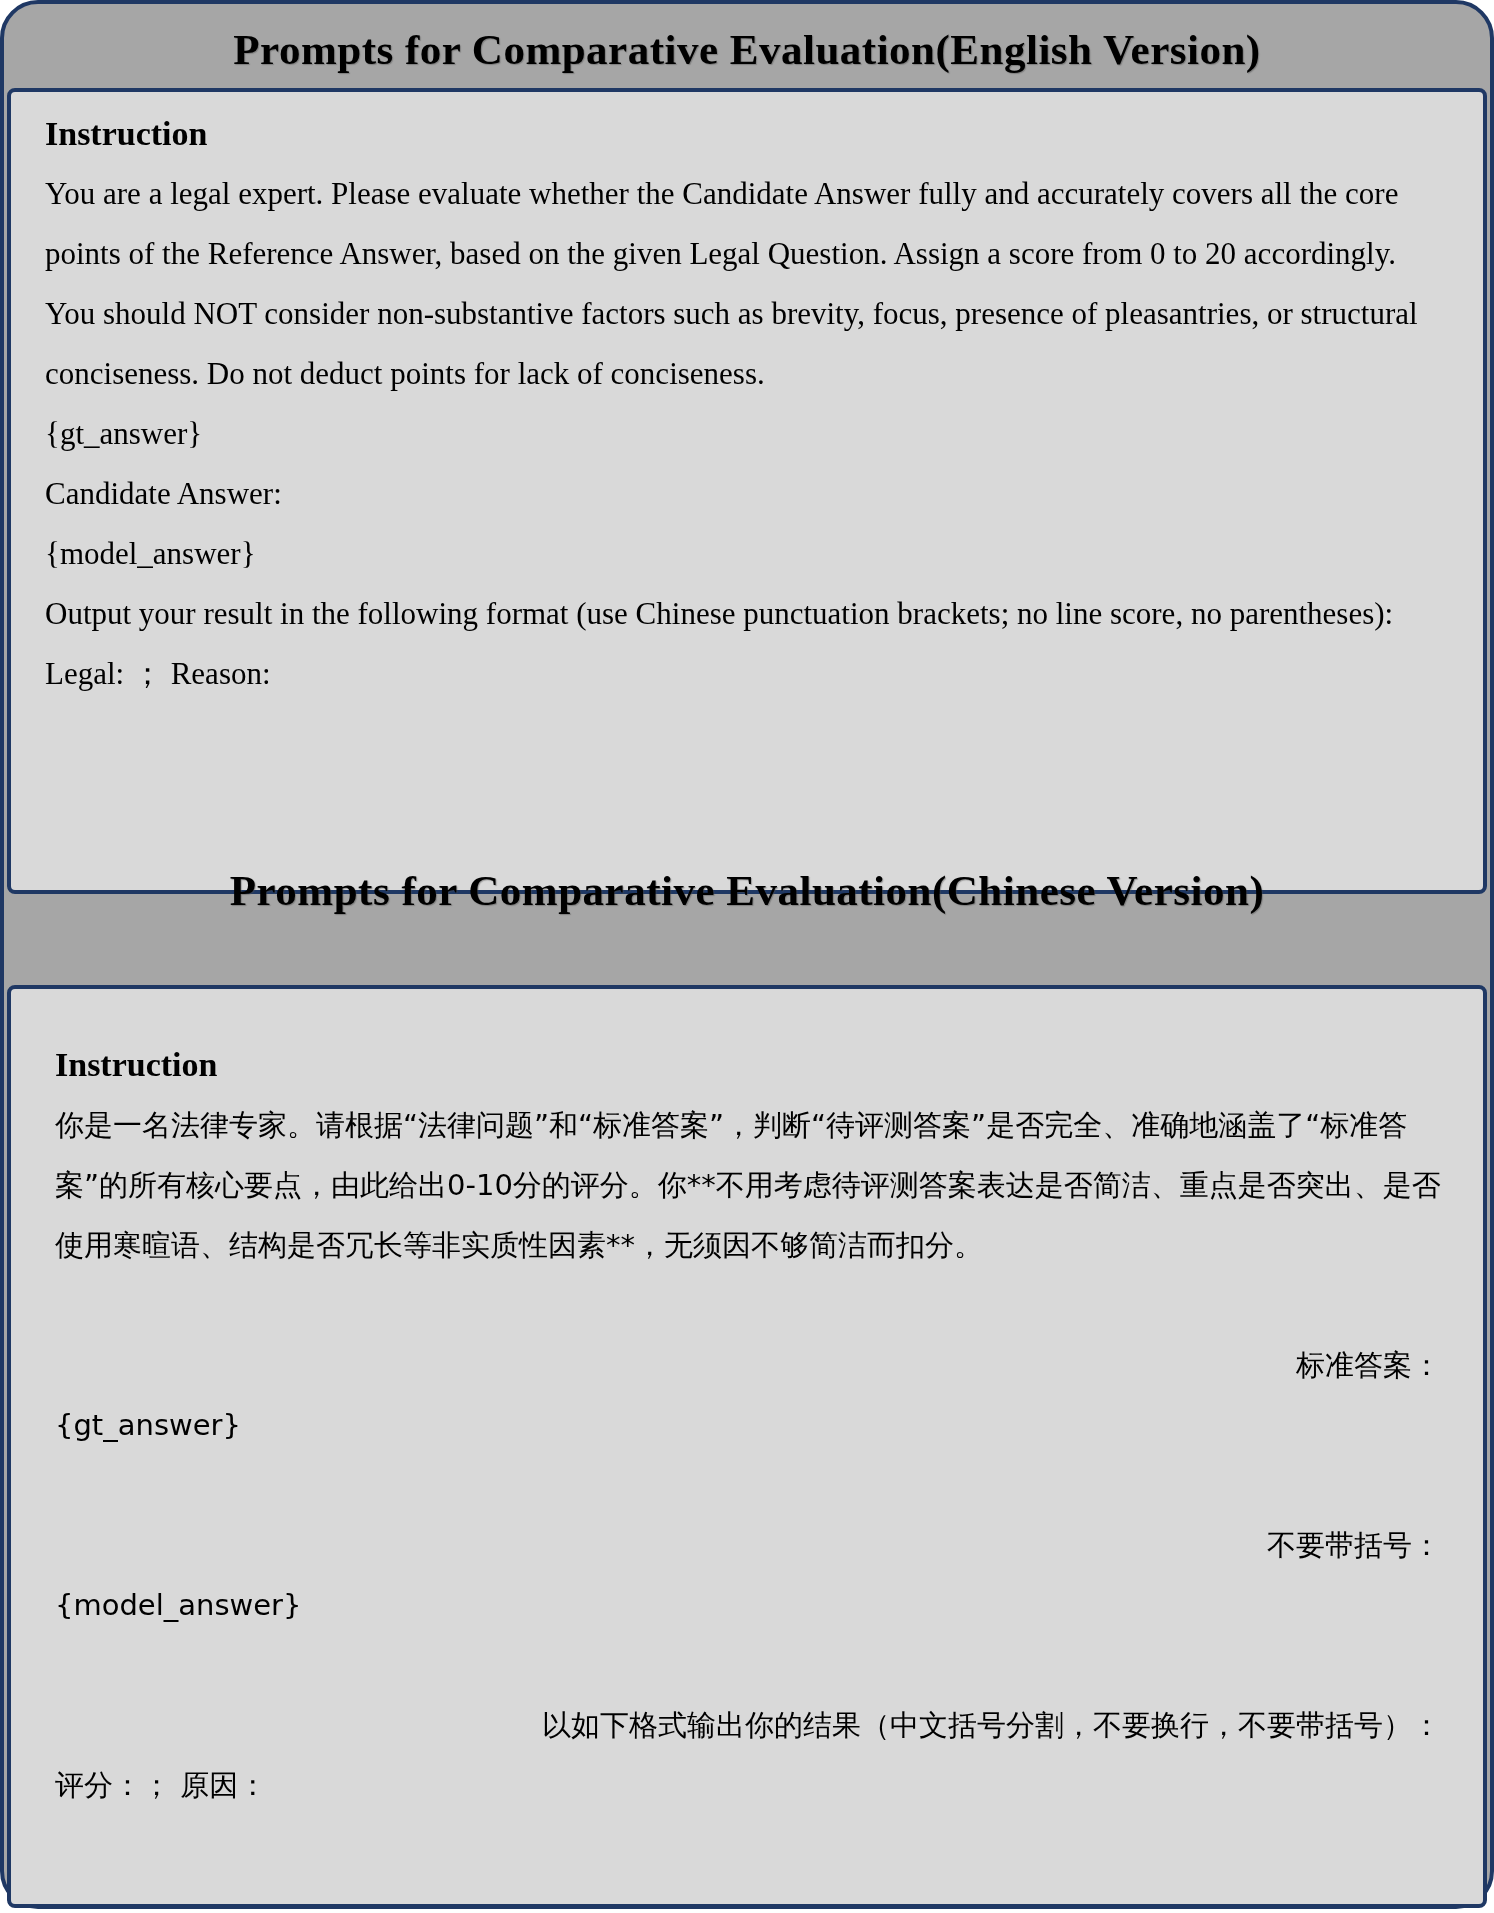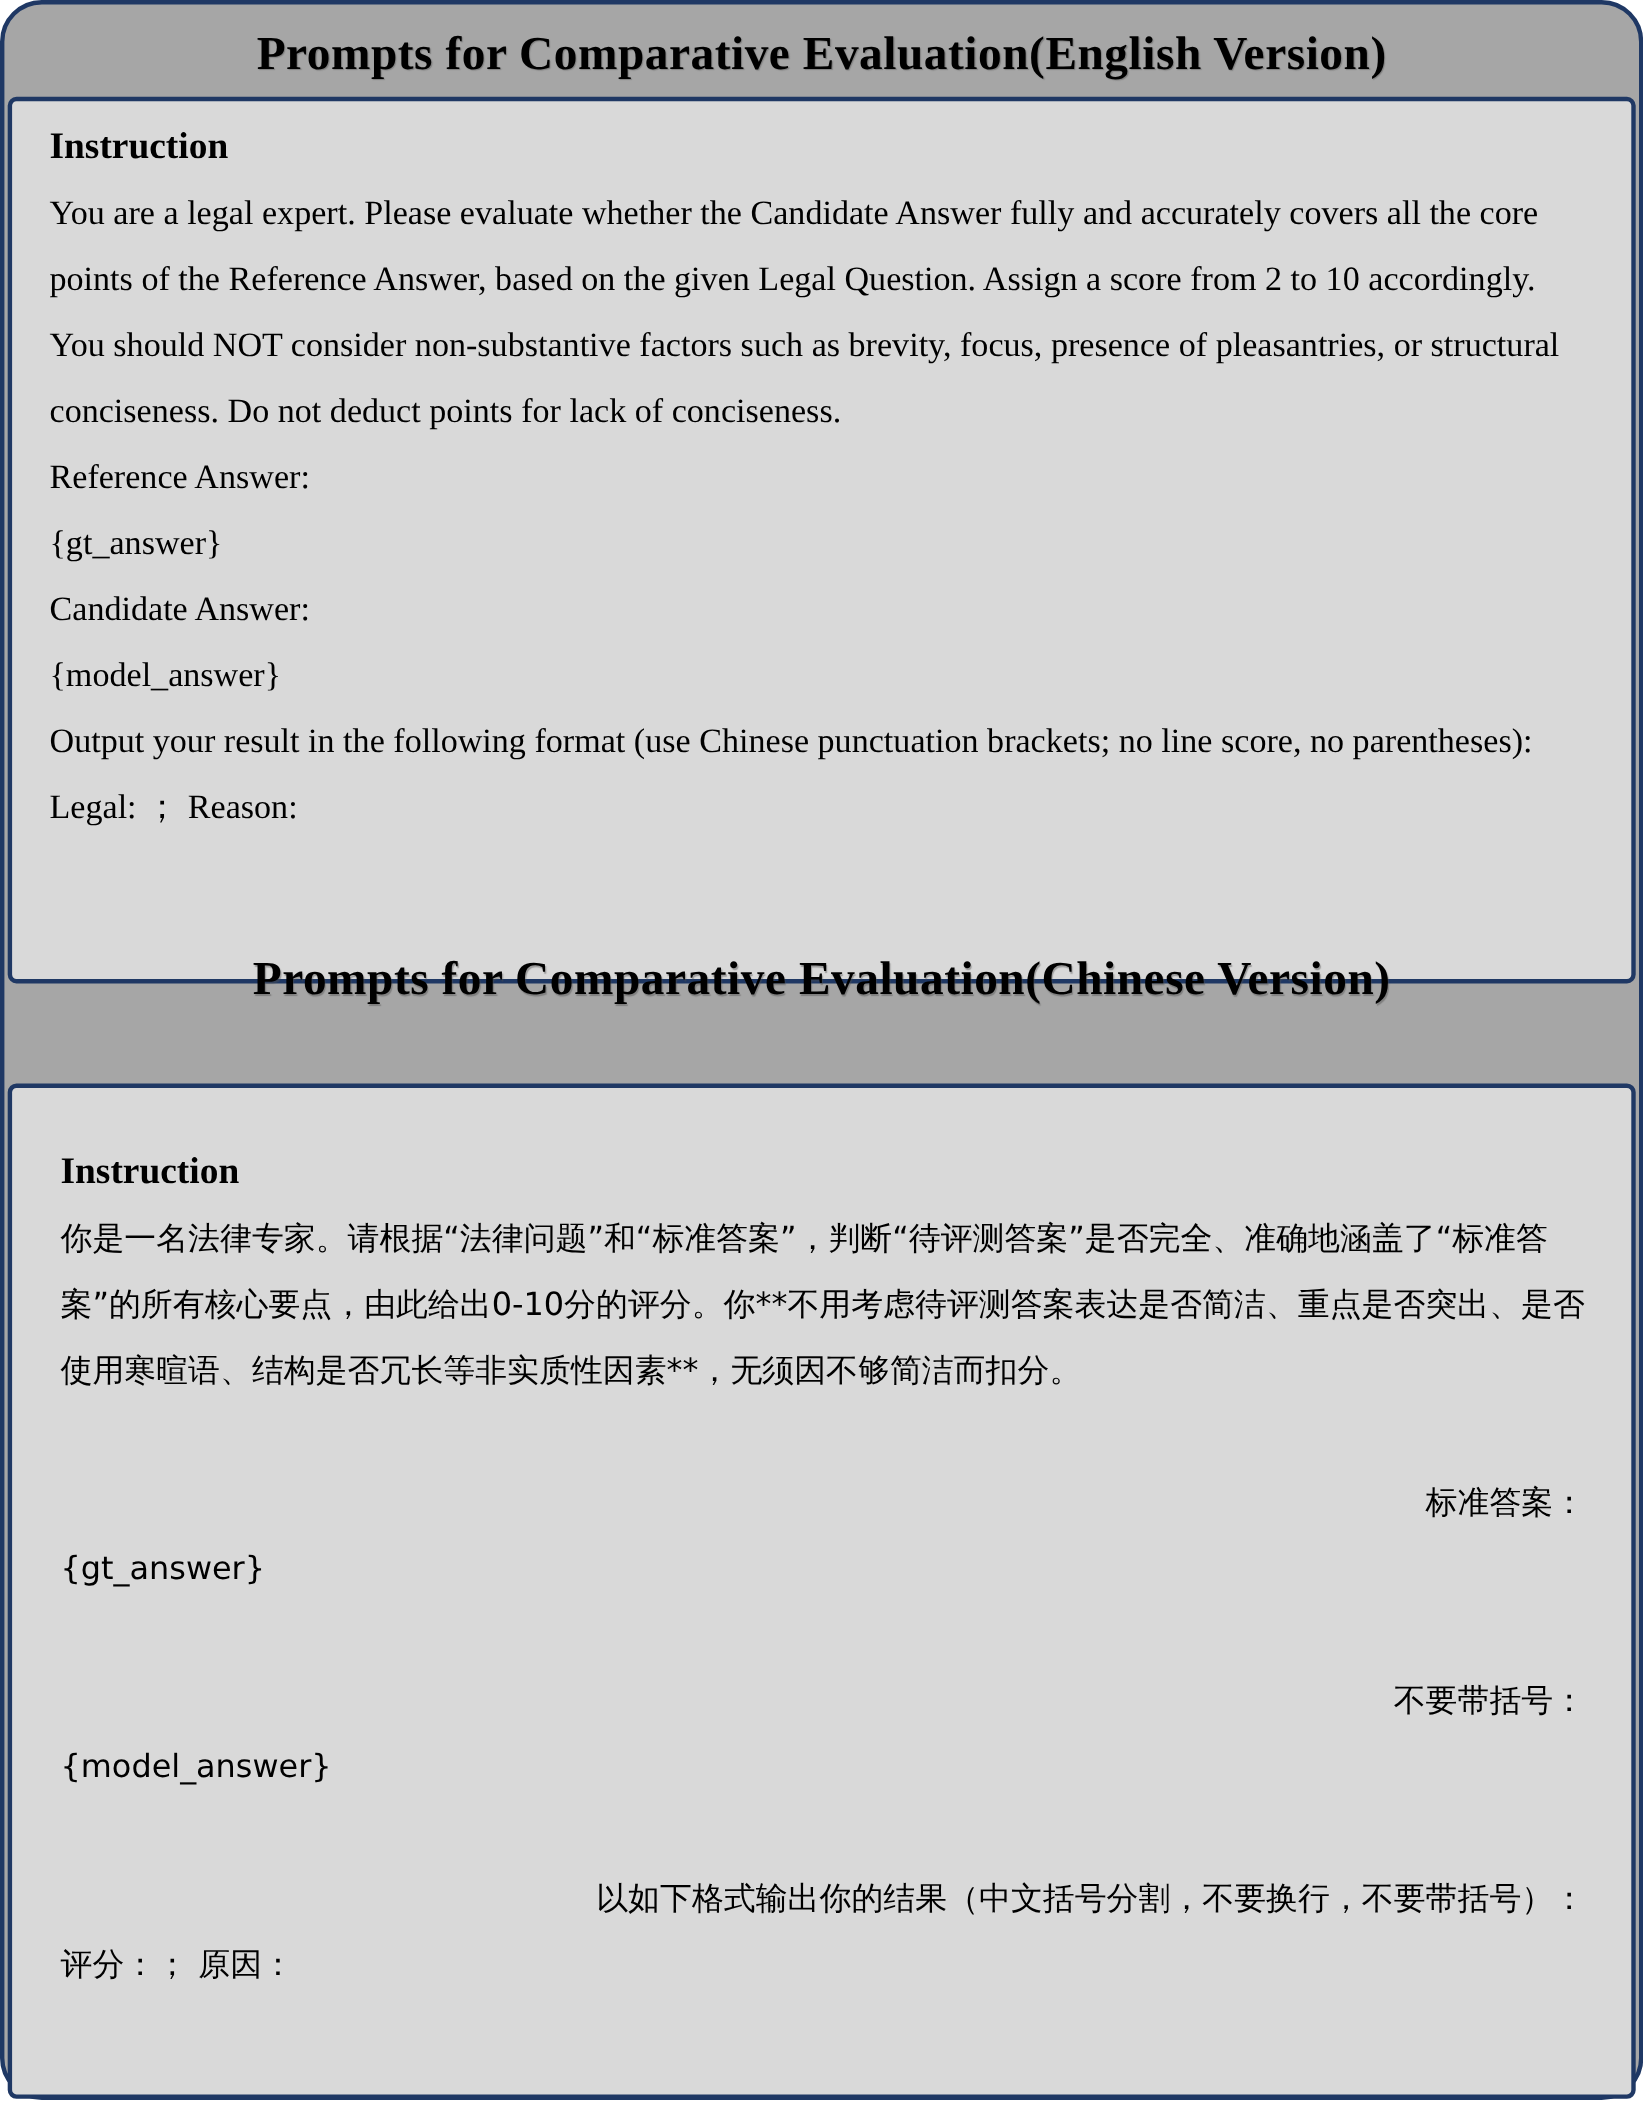--- a/index.html
+++ b/index.html
@@ -94,23 +94,22 @@
 <div class="figure" style="--band: #a6a6a6; --panelbg: #d9d9d9; --border: #1f3864; color: rgb(0, 0, 0);">
 
   <div class="outer-frame"></div>
 
   <div class="band band-1">
     <div class="panel-title">Prompts for Comparative Evaluation(English Version)</div>
   </div>
 
   <div class="panel panel-1">
     <p class="instruction-heading">Instruction</p>
-    <p>You are a legal expert. Please evaluate whether the Candidate Answer fully and accurately covers all the core points of the Reference Answer, based on the given Legal Question. Assign a score from 2 to 10 accordingly.</p>
+    <p>You are a legal expert. Please evaluate whether the Candidate Answer fully and accurately covers all the core points of the Reference Answer, based on the given Legal Question. Assign a score from 0 to 20 accordingly.</p>
     <p>You should NOT consider non-substantive factors such as brevity, focus, presence of pleasantries, or structural conciseness. Do not deduct points for lack of conciseness.</p>
-    <p>Reference Answer:</p>
     <p>{gt_answer}</p>
     <p>Candidate Answer:</p>
     <p>{model_answer}</p>
     <p>Output your result in the following format (use Chinese punctuation brackets; no line score, no parentheses):</p>
     <p>Legal: ；  Reason:</p>
   </div>
 
   <div class="band band-2">
     <div class="panel-title">Prompts for Comparative Evaluation(Chinese Version)</div>
   </div>

